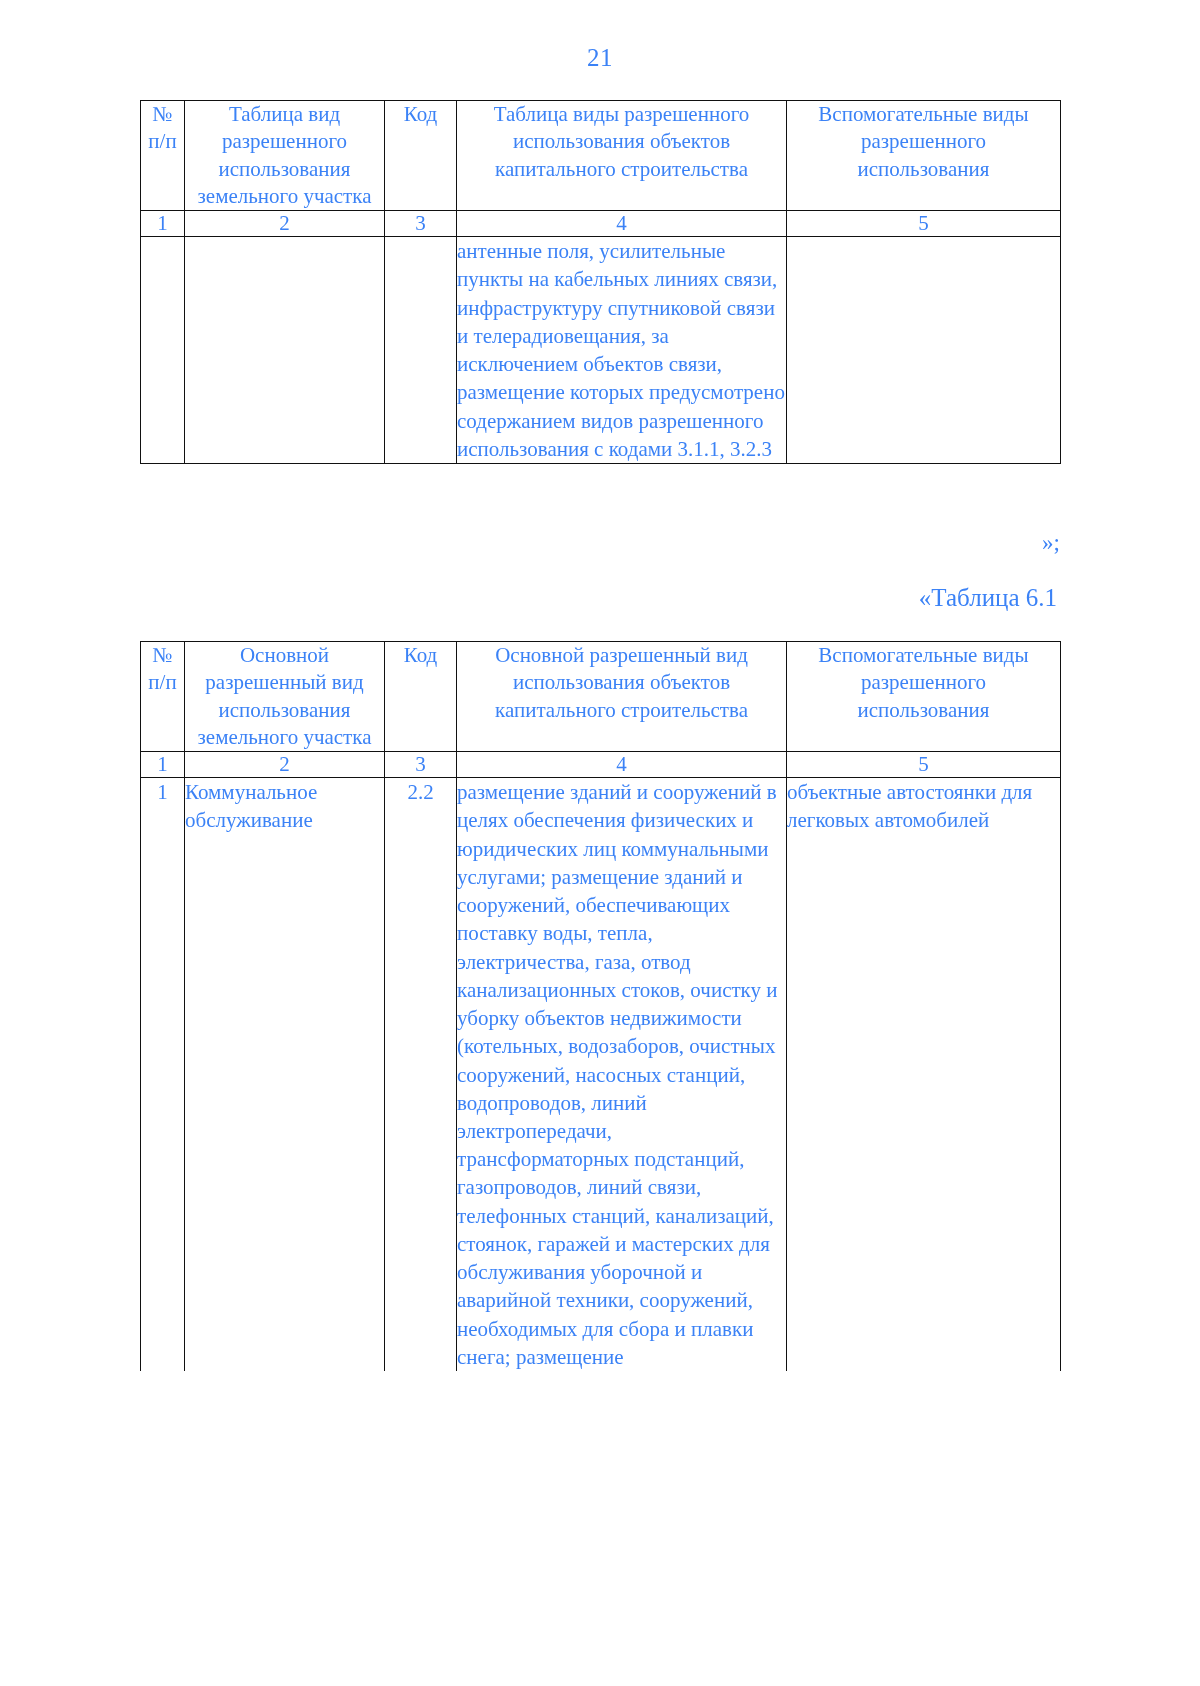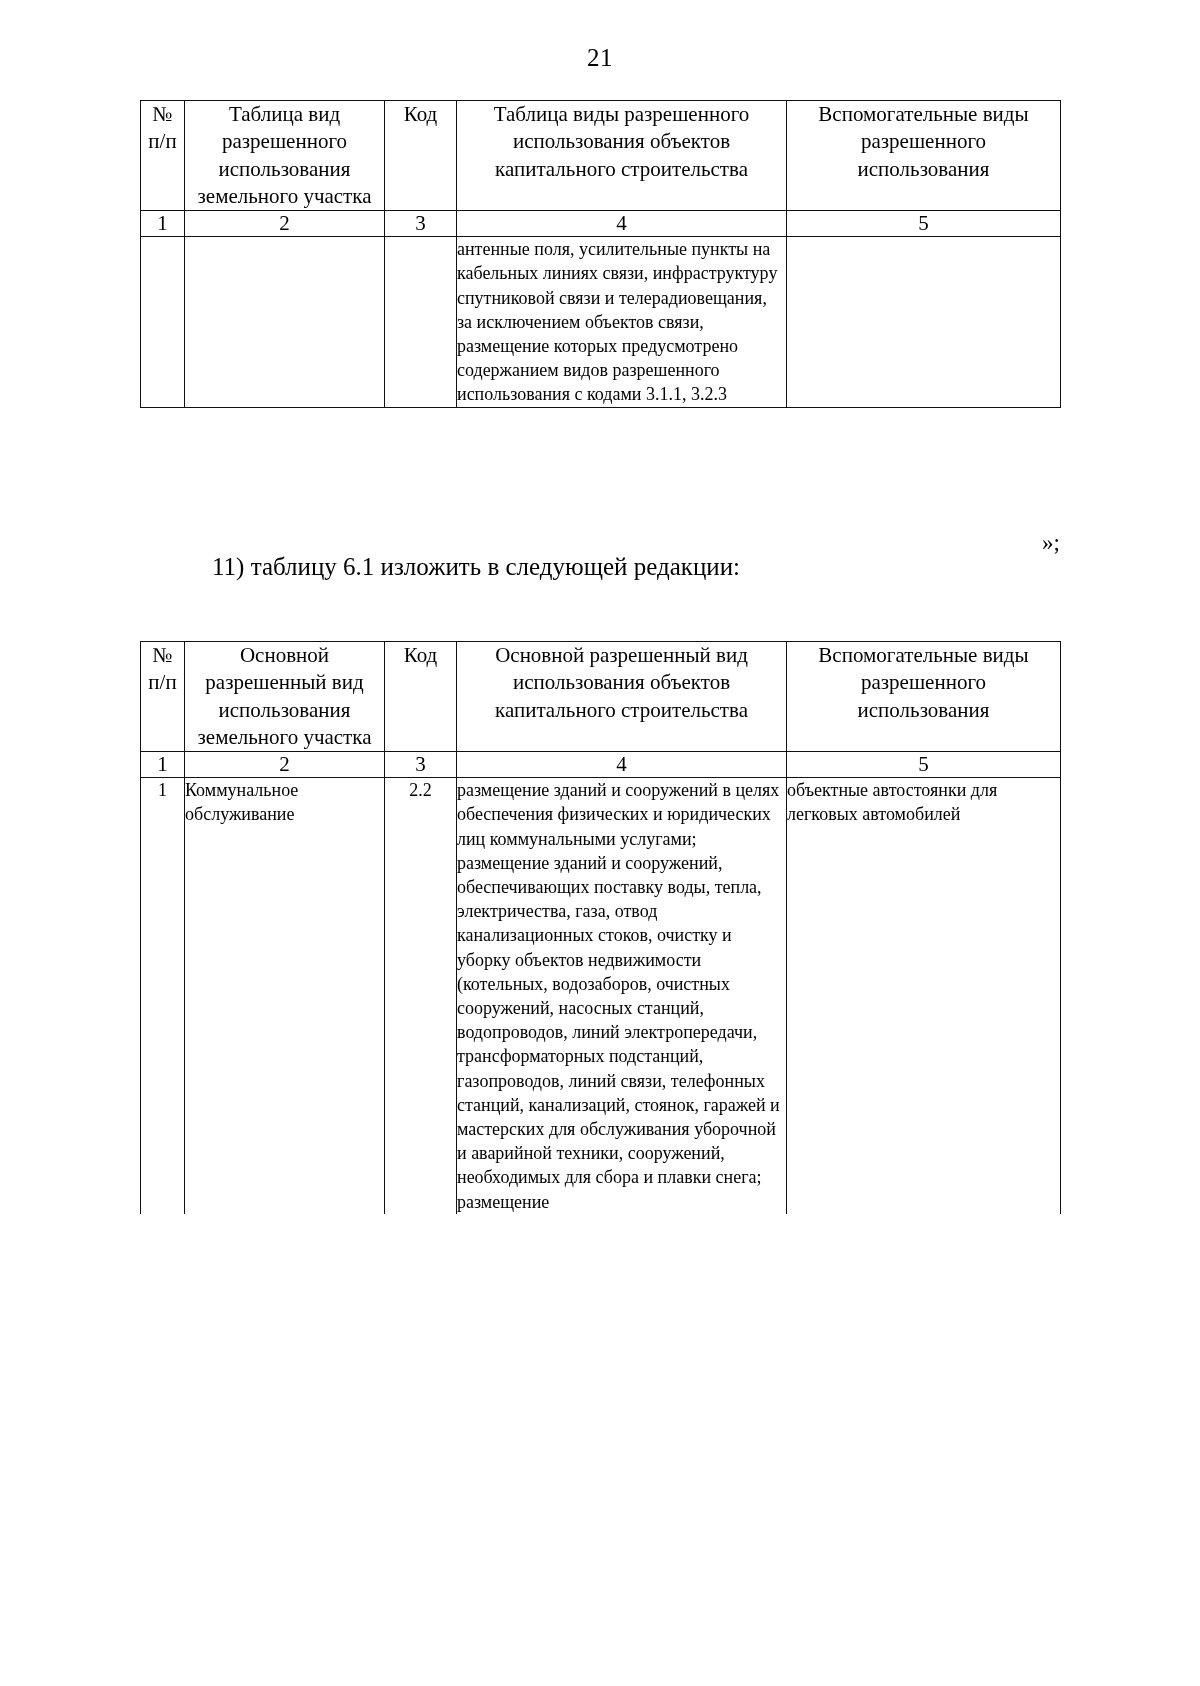--- a/index.html
+++ b/index.html
@@ -6,21 +6,21 @@
     margin: 0;
     padding: 0;
     background: #ffffff;
   }
   .page {
     position: relative;
     width: 1200px;
     height: 1686px;
     background: #ffffff;
     font-family: "Liberation Serif", "DejaVu Serif", serif;
-    color: #000000;
+    color: #3b82f6;
     overflow: hidden;
     box-sizing: border-box;
   }
 
   
   .page-number {
     position: absolute;
     top: 44px;
     left: 0;
     width: 1200px;
@@ -53,21 +53,21 @@
   }
   .numrow-cell {
     text-align: center;
     vertical-align: middle;
     padding: 2px 2px 4px 2px;
     font-size: 21px;
   }
   .body-cell {
     padding: 10px 10px 10px 12px;
     line-height: 1.345;
-    font-size: 18px;
+    font-size: 21px;
     text-align: left;
   }
   .body-cell.center {
     text-align: center;
     padding-left: 4px;
     padding-right: 4px;
   }
   .cw1 { width: 44px; }
   .cw2 { width: 200px; }
   .cw3 { width: 72px; }
@@ -169,22 +169,22 @@
         <td class="body-cell"></td>
         <td class="body-cell center"></td>
         <td class="body-cell">антенные поля, усилительные пункты на кабельных линиях связи, инфраструктуру спутниковой связи и телерадиовещания, за исключением объектов связи, размещение которых предусмотрено содержанием видов разрешенного использования с кодами 3.1.1, 3.2.3</td>
         <td class="body-cell"></td>
       </tr>
     </tbody>
   </table>
 
   <div class="close-quote">»;</div>
 
-  <div class="clause-paragraph">11) таблицу 6.1 изложить в следующей редакции:</div>
-
+
+  <div class="table-caption">«Таблица 6.1</div>
 
   <table class="doc-table" id="table-two">
     <colgroup>
       <col class="cw1">
         <col class="cw2">
         <col class="cw3">
         <col class="cw4">
         <col class="cw5">
     </colgroup>
     <tbody>

